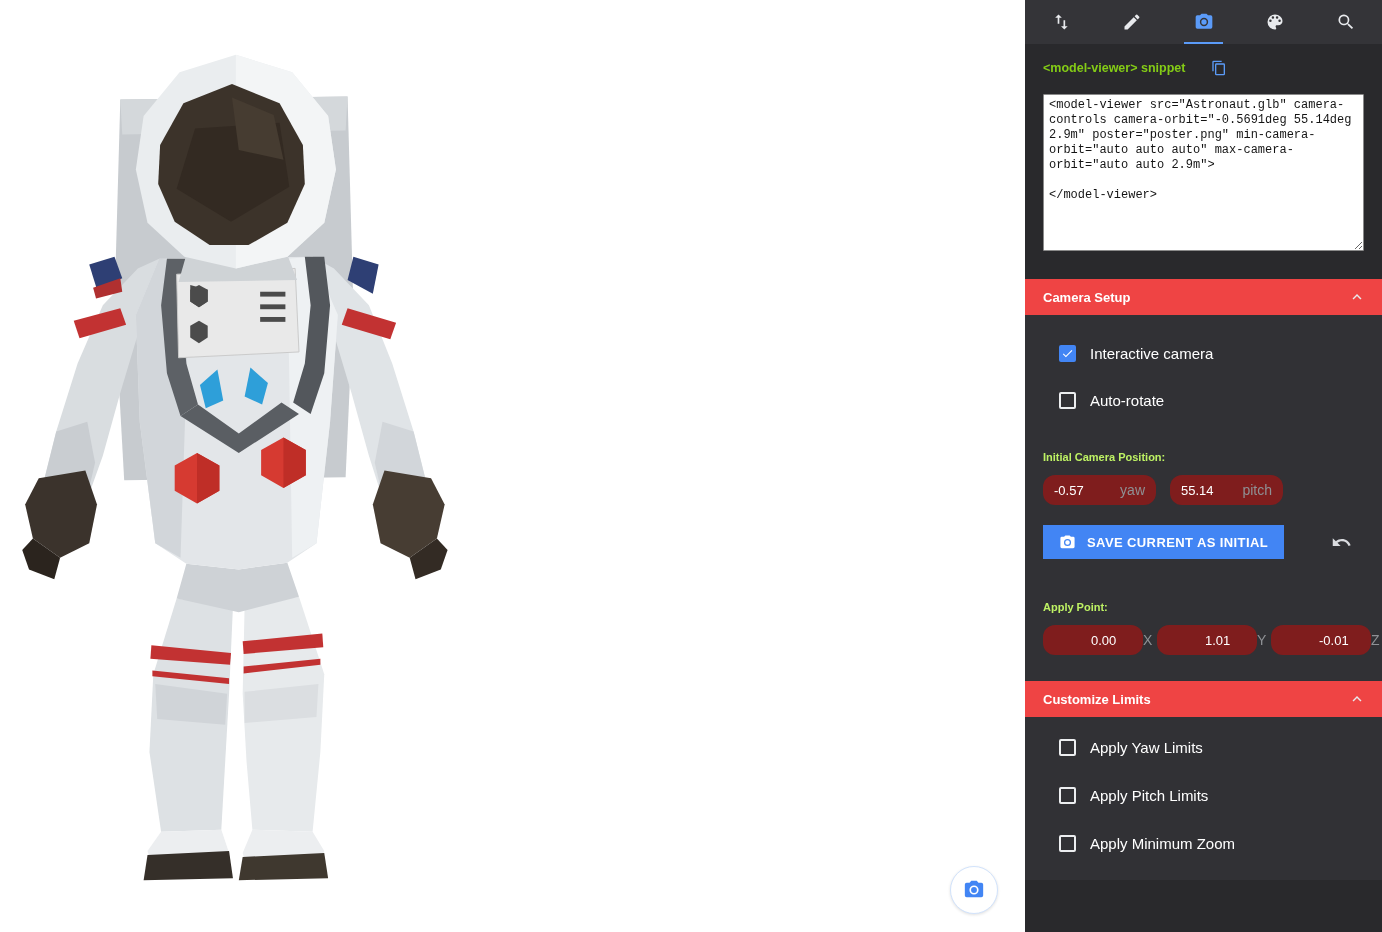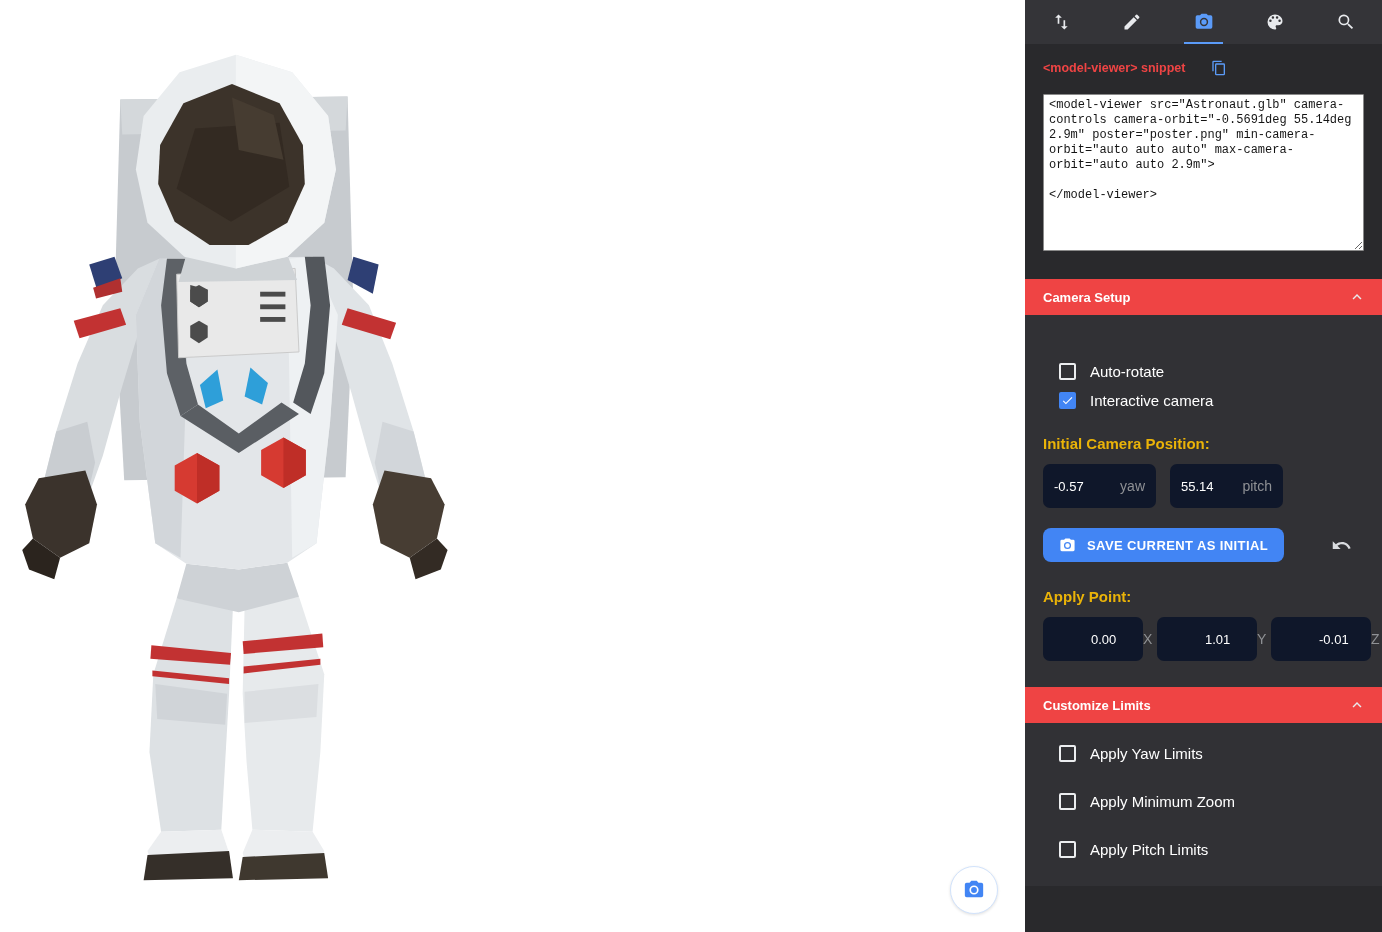--- a/index.html
+++ b/index.html
@@ -26,21 +26,21 @@
     position:absolute; left:1025px; top:0; width:357px; height:932px;
     background:#29292c; color:#fff;
   }
   .toolbar { height:44px; display:flex; background:#343438; }
   .tab { flex:1; display:flex; align-items:center; justify-content:center; color:#e8eaed; position:relative; cursor:pointer; }
   .tab svg { width:20px; height:20px; }
   .tab.active { color:#5b9bf8; }
   .tab.active::after { content:""; position:absolute; left:16px; right:16px; bottom:0; height:2px; background:#5b9bf8; }
 
   .snippet-header { display:flex; align-items:center; padding:16px 18px 0 18px; }
-  .snippet-title { font-size:12.5px; font-weight:bold; color:#ef4444; }
+  .snippet-title { font-size:12.5px; font-weight:bold; color:#84cc16; }
   .copy-btn { margin-left:26px; color:#5b9bf8; cursor:pointer; background:none; border:none; padding:0; display:flex; }
   .copy-btn svg { width:16px; height:16px; }
 
   .code-area {
     display:block; margin:18px 18px 0 18px; width:321px; height:157px;
     background:#fff; color:#141414; border:1px solid #8a8a8a; border-radius:1px;
     font-family:"Liberation Mono", monospace; font-size:12px; line-height:1.25;
     padding:3px 5px; resize:vertical; outline:none;
   }
 
@@ -64,37 +64,37 @@
   .limits-body .check-row + .check-row { margin-top:31px; }
   .checkbox {
     width:17px; height:17px; border:2px solid #eceef0; border-radius:2px;
     display:inline-flex; align-items:center; justify-content:center; flex:none; background:transparent;
   }
   .checkbox.checked { background:#4285f4; border-color:#4285f4; }
   .checkbox svg { width:13px; height:13px; display:none; }
   .checkbox.checked svg { display:block; }
   .check-label { margin-left:14px; font-size:15px; color:#ffffff; }
 
-  .group-label { margin:26px 0 0 0; font-size:15px; font-weight:bold; color:#eab308; }
+  .group-label { margin:42px 0 0 0; font-size:11px; font-weight:bold; color:#bef264; }
   .field-row { display:flex; gap:14px; margin-top:12px; }
   .field {
-    background:#0f172a; border-radius:7px; height:44px;
+    background:#7f1d1d; border-radius:12px; height:30px;
     display:flex; align-items:center; padding:0 11px;
   }
   .field.w113 { width:113px; }
   .field.w100 { width:100px;padding-left:48px; }
   .field input {
     background:transparent; border:none; outline:none; color:#fff;
     font-family:"Liberation Sans", sans-serif; font-size:13px; width:52px; padding:0;
   }
   .field .suffix { margin-left:auto; color:#8f9195; font-size:14px; }
 
   .save-row { display:flex; align-items:center; margin-top:20px; }
   .save-btn {
-    background:#4285f4; color:#fff; border:none; border-radius:8px; height:34px;
+    background:#4285f4; color:#fff; border:none; border-radius:0; height:34px;
     padding:0 16px; font-family:"Liberation Sans", sans-serif; font-size:13px; font-weight:bold;
     letter-spacing:.4px; display:flex; align-items:center; gap:11px; cursor:pointer;
   }
   .save-btn svg { width:17px; height:17px; }
   .undo-btn { margin-left:auto; margin-right:10px; background:none; border:none; color:#dadce0; cursor:pointer; display:flex; padding:2px; }
   .undo-btn svg { width:21px; height:21px; }
 </style>
 </head>
 <body>
 
@@ -228,34 +228,34 @@
     <span class="section-title">Camera Setup</span>
     <button class="chevron-btn">
       <svg viewBox="0 0 24 24">
           <path fill="currentColor" d="M12 8l-6 6 1.41 1.41L12 10.83l4.59 4.58L18 14z"></path>
         </svg>
     </button>
   </div>
 
   <div class="section-body camera-body">
 
-    <div class="check-row row2">
-      <span class="checkbox">
-        
-      </span>
-      <span class="check-label">Auto-rotate</span>
-    </div>
-
     <div class="check-row row1">
       <span class="checkbox checked">
         <svg viewBox="0 0 24 24">
             <path fill="#fff" d="M9 16.17 4.83 12l-1.42 1.41L9 19 21 7l-1.41-1.41z"></path>
           </svg>
       </span>
       <span class="check-label">Interactive camera</span>
+    </div>
+
+    <div class="check-row row2">
+      <span class="checkbox">
+        
+      </span>
+      <span class="check-label">Auto-rotate</span>
     </div>
 
     <div class="group-label">Initial Camera Position:</div>
 
     <div class="field-row">
       <div class="field w113">
         <input value="-0.57" style="">
         <span class="suffix">yaw</span>
       </div>
       <div class="field w113">
@@ -310,24 +310,24 @@
     <div class="check-row">
       <span class="checkbox">
         
       </span>
       <span class="check-label">Apply Yaw Limits</span>
     </div>
     <div class="check-row">
       <span class="checkbox">
         
       </span>
-      <span class="check-label">Apply Minimum Zoom</span>
+      <span class="check-label">Apply Pitch Limits</span>
     </div>
     <div class="check-row">
       <span class="checkbox">
         
       </span>
-      <span class="check-label">Apply Pitch Limits</span>
+      <span class="check-label">Apply Minimum Zoom</span>
     </div>
   </div>
 
   <div class="bottom-filler"></div>
 </div>
 
 </body></html>

